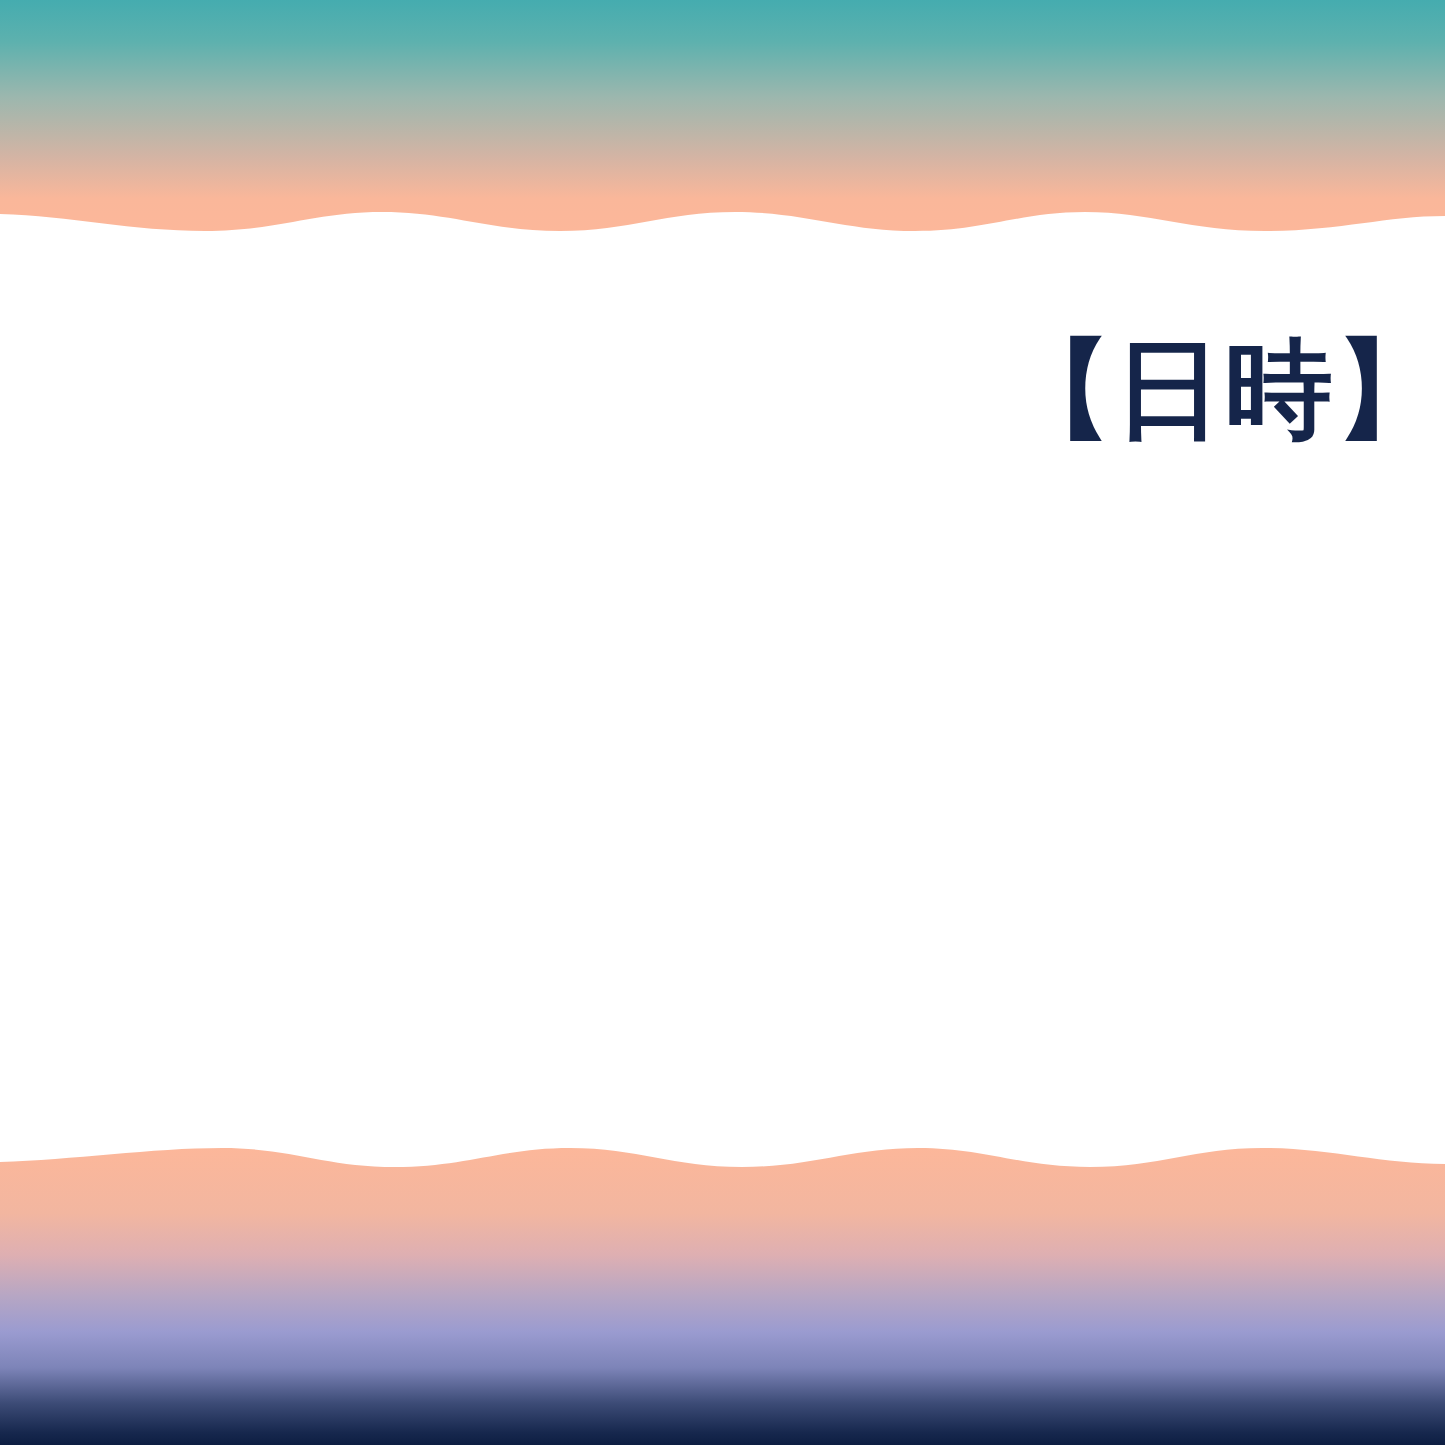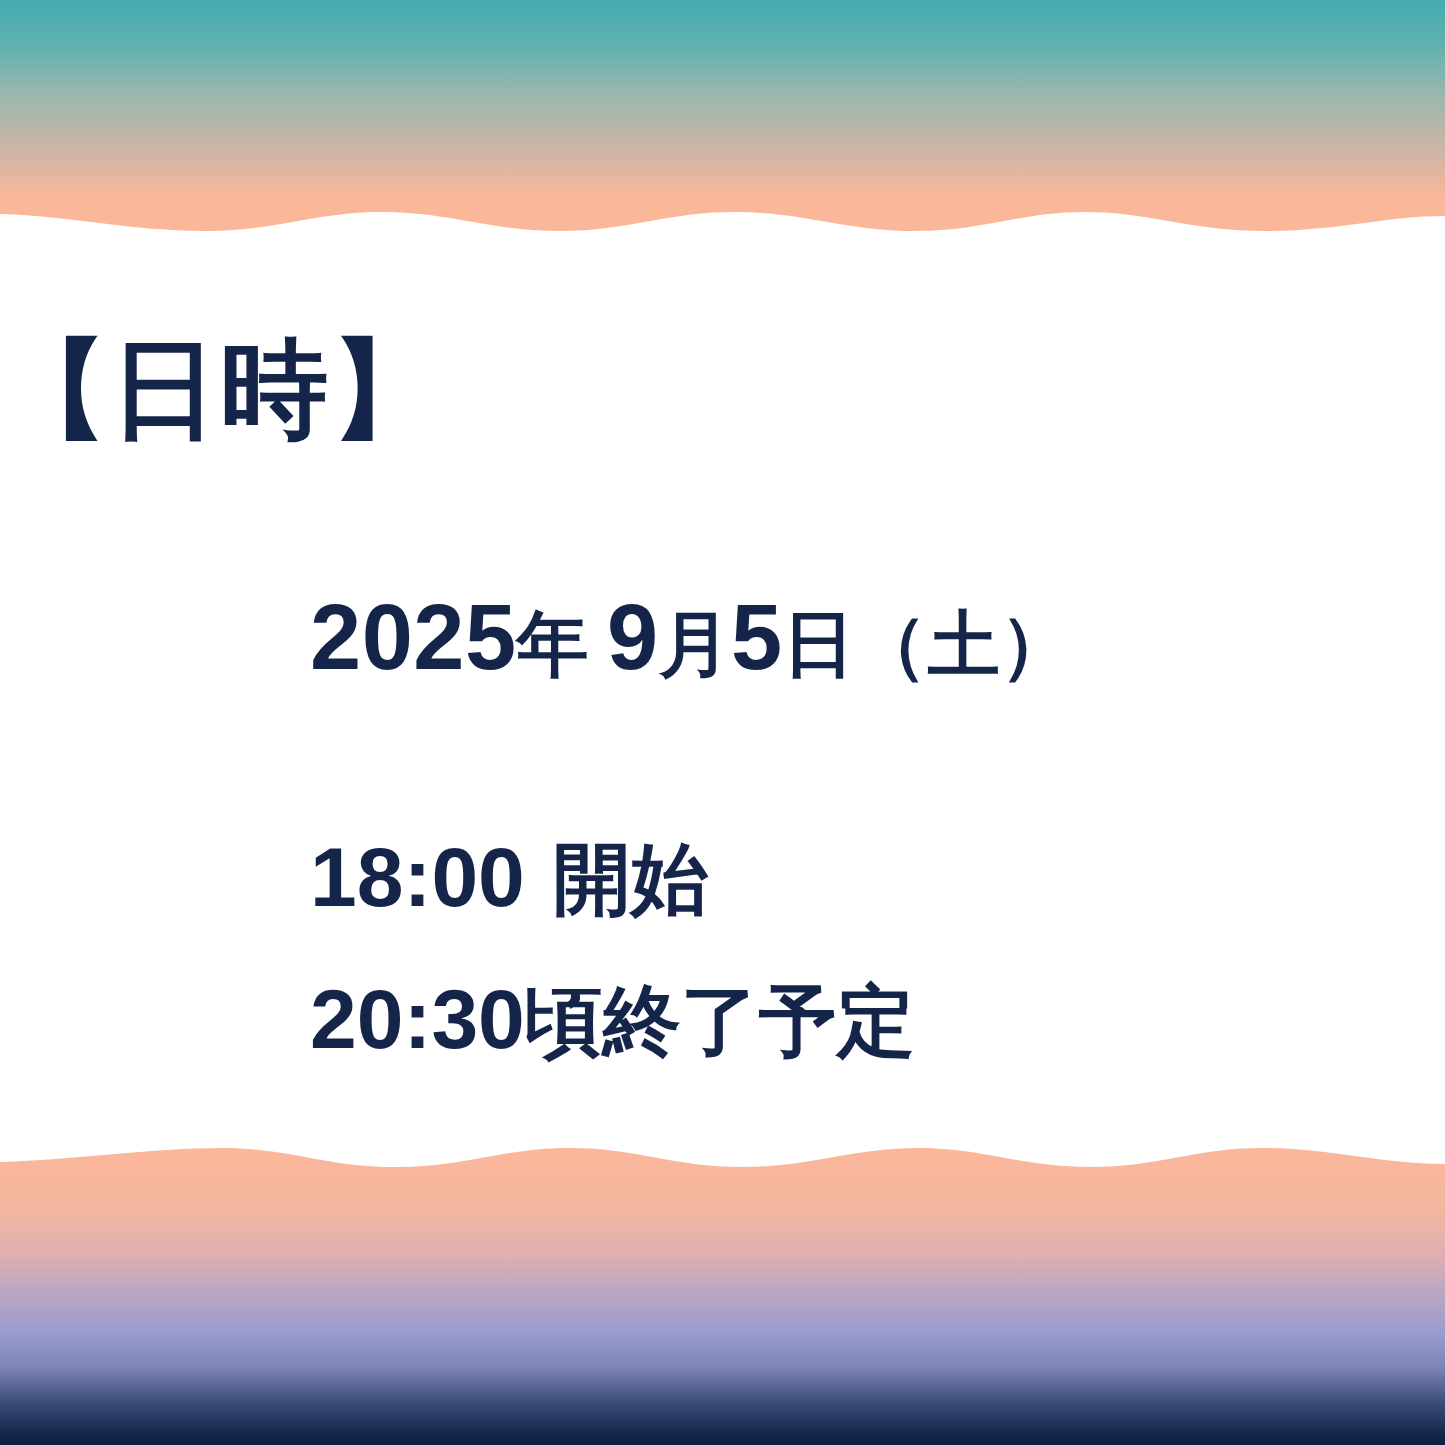--- a/index.html
+++ b/index.html
@@ -44,21 +44,21 @@
     top: 236px;
     width: 1445px;
     height: 906px;
   }
 
   #title-row {
     position: absolute;
     left: 0;
     top: 100px;
     width: 1445px;
-    text-align: left;
+    text-align: right;
   }
   #page-title {
     display: inline-block;
     font-size: 108px;
     line-height: 1.0;
     font-weight: 700;
     letter-spacing: 0.02em;
     color: #15254a;
     white-space: nowrap;
   }
@@ -139,35 +139,20 @@
                C132,231 70,216 0,214 Z" fill="url(#gradTop)"></path>
     </svg>
   </div>
 
   <div id="content">
 
     <div id="title-row">
       <span id="page-title">【日時】</span>
     </div>
 
-    <div id="detail-block">
-
-      <div id="date-line">
-        <span>2025</span><span class="unit">年</span><span class="gap"></span><span>9</span><span class="unit">月</span><span>5</span><span class="unit">日</span><span class="unit">（土）</span>
-      </div>
-
-      <div id="time-start-line">
-        <span>18:00</span><span class="label">開始</span>
-      </div>
-
-      <div id="time-end-line">
-        <span>20:30</span><span class="label">頃終了予定</span>
-      </div>
-
-    </div>
   </div>
 
   <div class="band" id="band-bottom">
     <svg viewBox="0 0 1445 305" preserveAspectRatio="none">
       <defs>
         <linearGradient id="gradBottom" x1="0" y1="0" x2="0" y2="1">
           <stop offset="0%" stop-color="#FCB79A"></stop>
           <stop offset="22%" stop-color="#F2B6A0"></stop>
           <stop offset="36%" stop-color="#DEAFB2"></stop>
           <stop offset="50%" stop-color="#B6A6C4"></stop>

